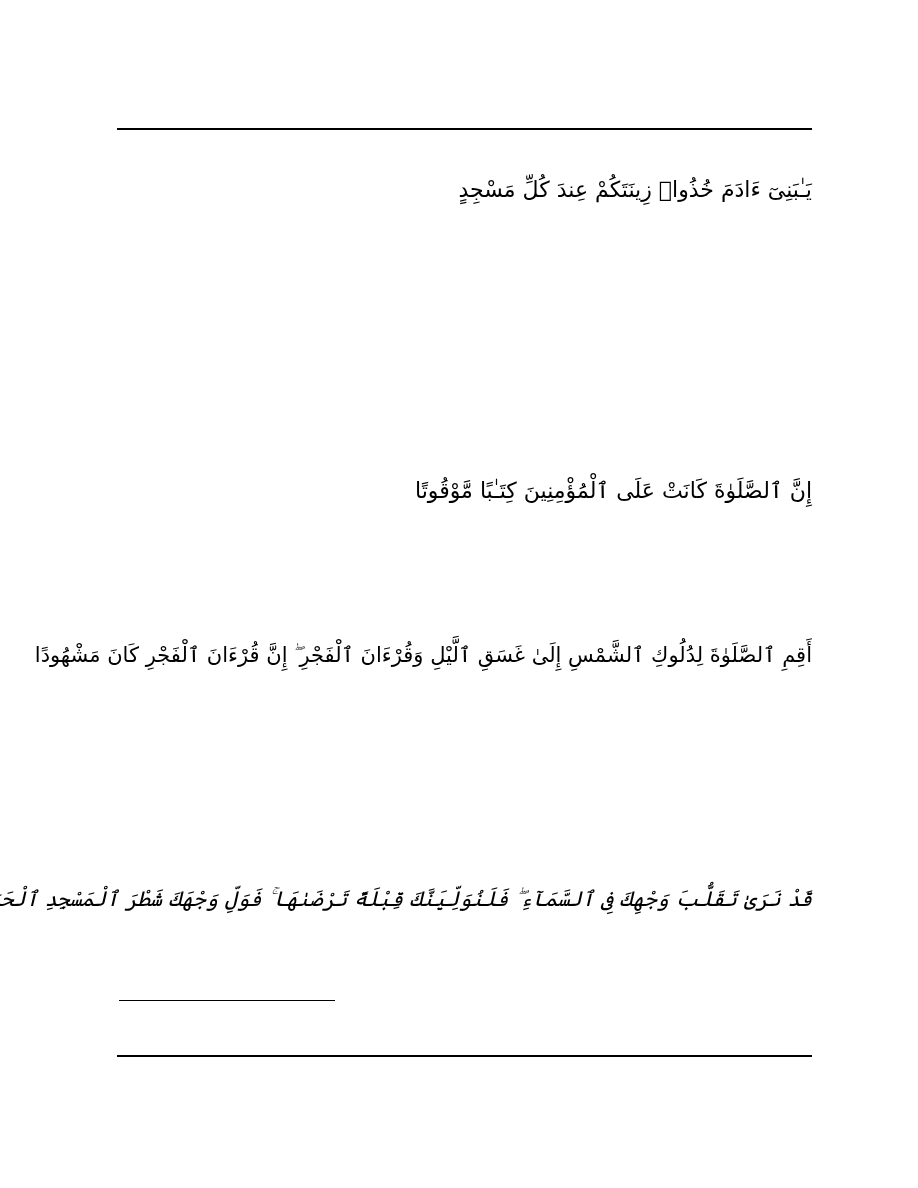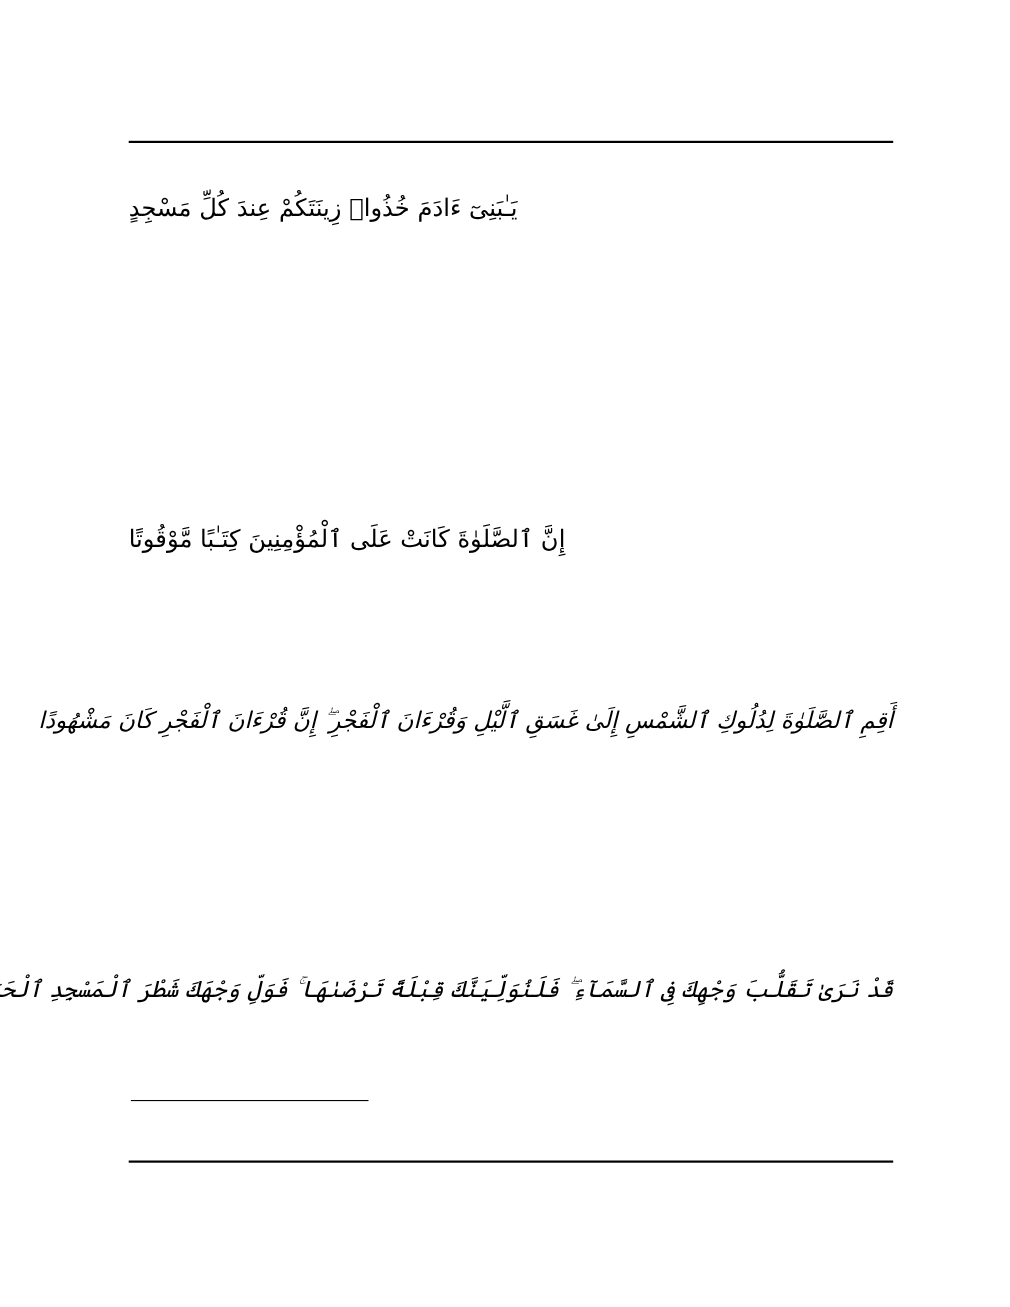--- a/index.html
+++ b/index.html
@@ -35,30 +35,30 @@
       left: 117px;
       top: 1055px;
       width: 695px;
       height: 2px;
     }
     .verse {
       position: absolute;
       left: 117px;
       width: 695px;
       direction: rtl;
-      text-align: left;
+      text-align: right;
       white-space: nowrap;
       font-family: "DejaVu Sans", sans-serif;
       font-size: 22px;
       line-height: 40px;
       unicode-bidi: plaintext;
     }
     .verse-1 { top: 170px; }
     .verse-2 { top: 471px; }
-    .verse-3 { top: 635px; font-size: 21px; font-style: italic; }
+    .verse-3 { top: 635px; font-size: 21px; }
     .verse-4 { top: 879px; font-size: 21px; font-style: italic; }
   </style>
 </head>
 <body>
 
 <div class="rule rule-top"></div>
 
 <div class="verse verse-1">يَـٰبَنِىٓ ءَادَمَ خُذُوا۟ زِينَتَكُمْ عِندَ كُلِّ مَسْجِدٍ</div>
 
 <div class="verse verse-2">إِنَّ ٱلصَّلَوٰةَ كَانَتْ عَلَى ٱلْمُؤْمِنِينَ كِتَـٰبًا مَّوْقُوتًا</div>

